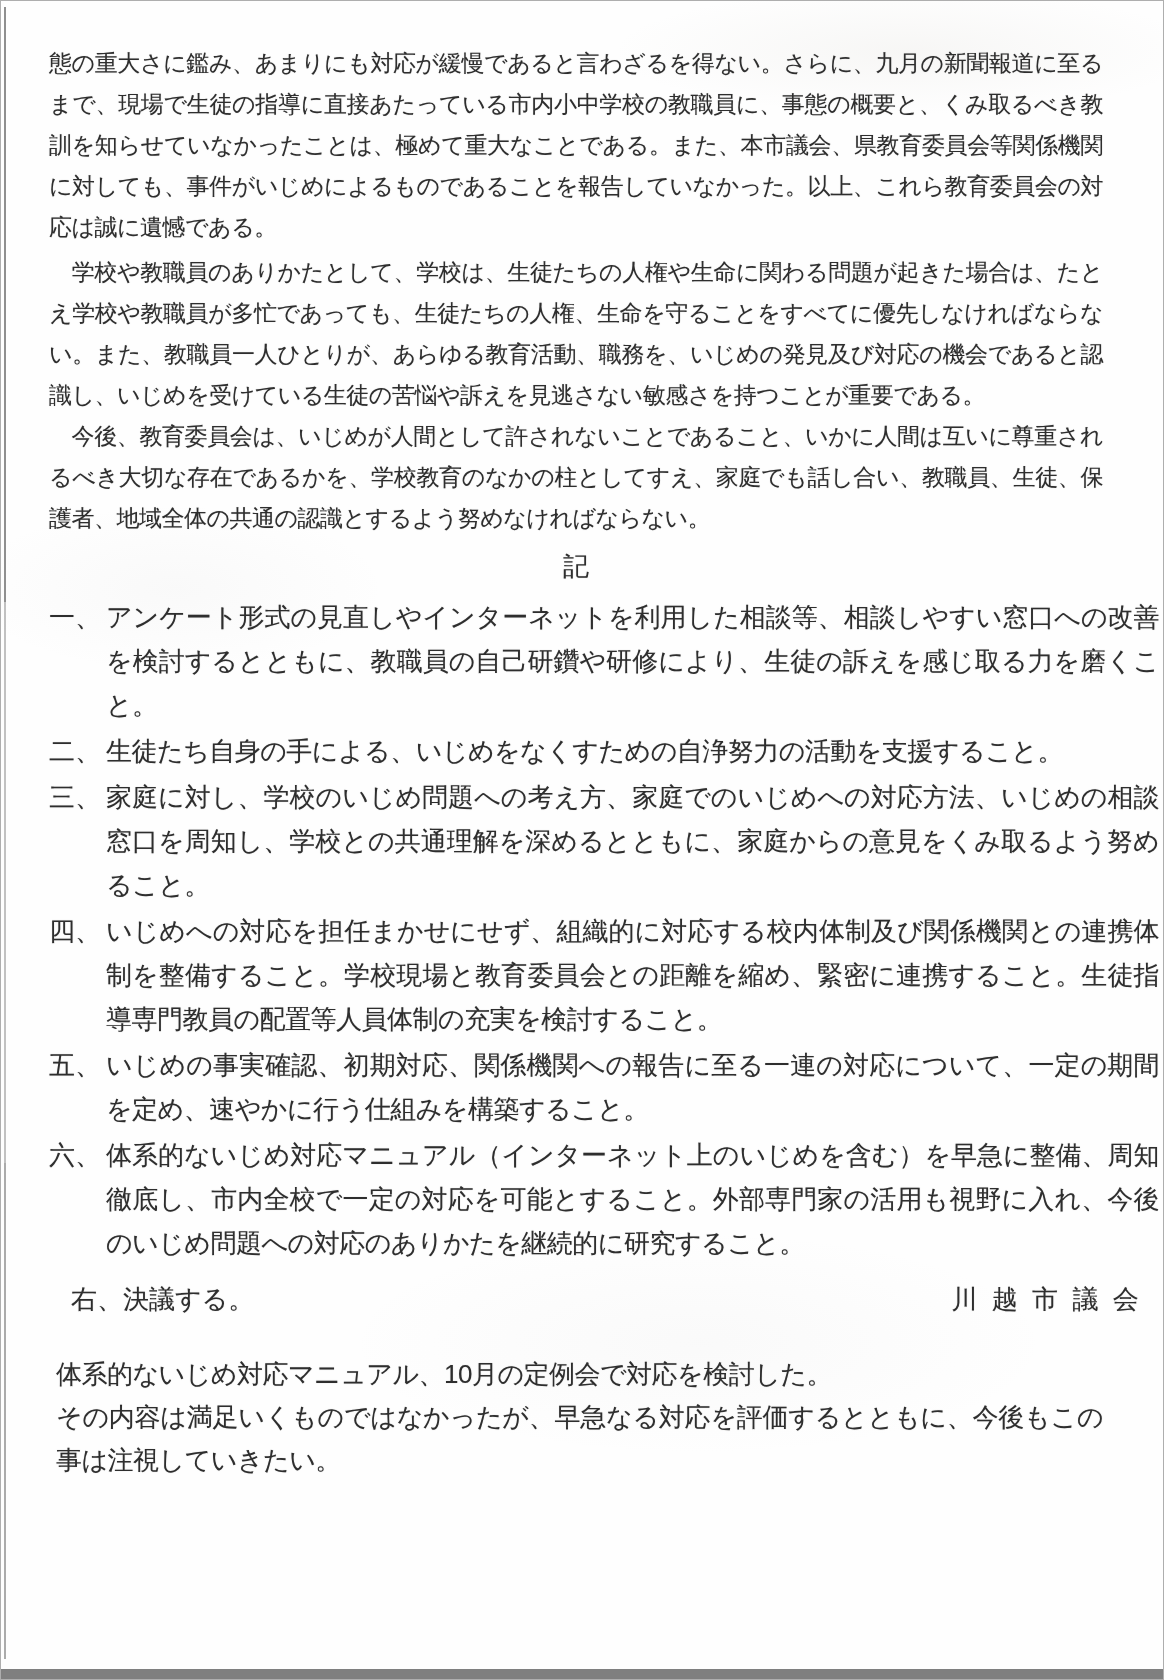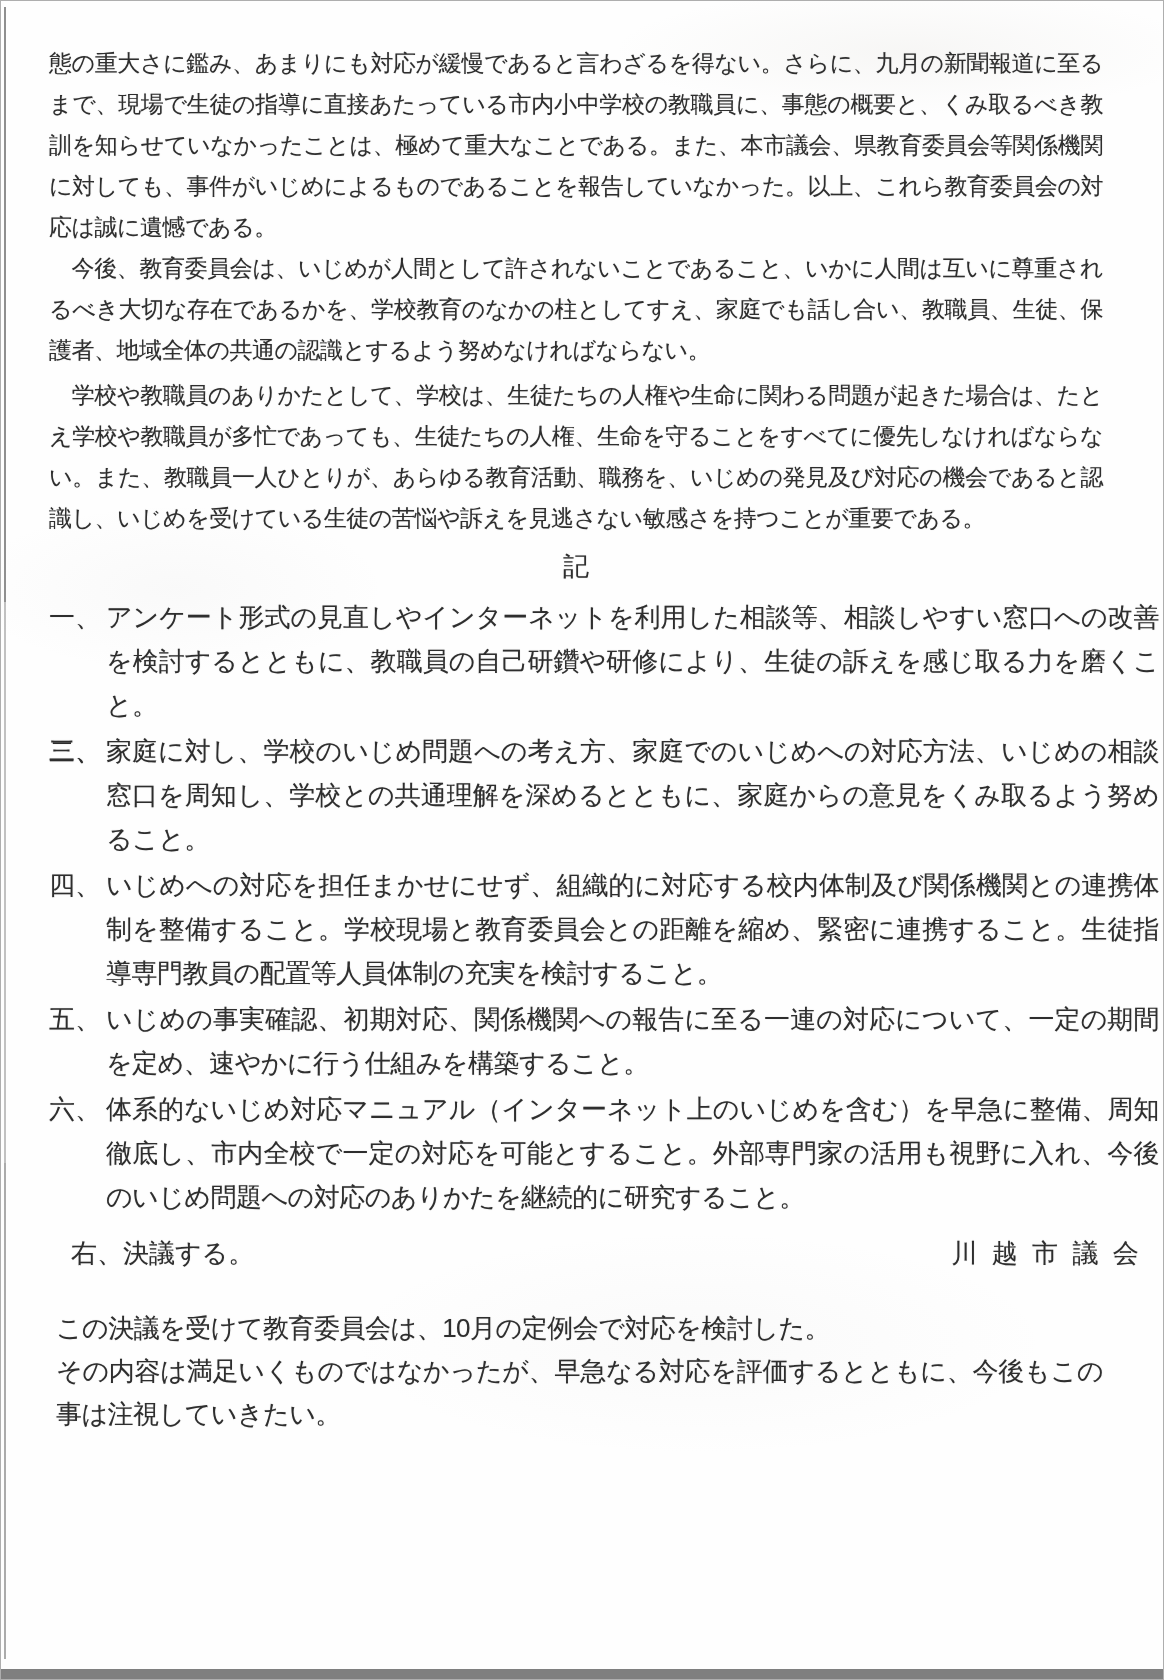--- a/index.html
+++ b/index.html
@@ -92,36 +92,37 @@
 <body>
 
 <div class="scan-page">
 
   <div class="scan-left-line"></div>
 
   <div class="content">
 
     <p class="body-par">態の重大さに鑑み、あまりにも対応が緩慢であると言わざるを得ない。さらに、九月の新聞報道に至るまで、現場で生徒の指導に直接あたっている市内小中学校の教職員に、事態の概要と、くみ取るべき教訓を知らせていなかったことは、極めて重大なことである。また、本市議会、県教育委員会等関係機関に対しても、事件がいじめによるものであることを報告していなかった。以上、これら教育委員会の対応は誠に遺憾である。</p>
 
+    <p class="body-par sp">　学校や教職員のありかたとして、学校は、生徒たちの人権や生命に関わる問題が起きた場合は、たとえ学校や教職員が多忙であっても、生徒たちの人権、生命を守ることをすべてに優先しなければならない。また、教職員一人ひとりが、あらゆる教育活動、職務を、いじめの発見及び対応の機会であると認識し、いじめを受けている生徒の苦悩や訴えを見逃さない敏感さを持つことが重要である。</p>
+
     <p class="body-par">　今後、教育委員会は、いじめが人間として許されないことであること、いかに人間は互いに尊重されるべき大切な存在であるかを、学校教育のなかの柱としてすえ、家庭でも話し合い、教職員、生徒、保護者、地域全体の共通の認識とするよう努めなければならない。</p>
-
-    <p class="body-par sp">　学校や教職員のありかたとして、学校は、生徒たちの人権や生命に関わる問題が起きた場合は、たとえ学校や教職員が多忙であっても、生徒たちの人権、生命を守ることをすべてに優先しなければならない。また、教職員一人ひとりが、あらゆる教育活動、職務を、いじめの発見及び対応の機会であると認識し、いじめを受けている生徒の苦悩や訴えを見逃さない敏感さを持つことが重要である。</p>
 
 
     <div class="ki-heading">記</div>
 
     <div class="doc-list">
 
       <div class="item">
         <span class="marker">一、</span>
         <span>アンケート形式の見直しやインターネットを利用した相談等、相談しやすい窓口への改善を検討するとともに、教職員の自己研鑽や研修により、生徒の訴えを感じ取る力を磨くこと。</span>
       </div>
 
       <div class="item">
         <span class="marker">二、</span>
+        <span>生徒たち自身の手による、いじめをなくすための自浄努力の活動を支援すること。</span>
       </div>
 
       <div class="item">
         <span class="marker">三、</span>
         <span>家庭に対し、学校のいじめ問題への考え方、家庭でのいじめへの対応方法、いじめの相談窓口を周知し、学校との共通理解を深めるとともに、家庭からの意見をくみ取るよう努めること。</span>
       </div>
 
       <div class="item">
         <span class="marker">四、</span>
         <span>いじめへの対応を担任まかせにせず、組織的に対応する校内体制及び関係機関との連携体制を整備すること。学校現場と教育委員会との距離を縮め、緊密に連携すること。生徒指導専門教員の配置等人員体制の充実を検討すること。</span>
@@ -138,21 +139,21 @@
       </div>
 
     </div>
 
     <div class="sig-row">
       <span class="sig-left">右、決議する。</span>
       <span class="sig-org">川越市議会</span>
     </div>
 
     <div class="afterword">
-      <p>この決議を受けて教育委員会は、10月の定例会で対応を検討した。</p>
+      <p>体系的ないじめ対応マニュアル、10月の定例会で対応を検討した。</p>
       <p>その内容は満足いくものではなかったが、早急なる対応を評価するとともに、今後もこの事は注視していきたい。</p>
     </div>
 
   </div>
 
   <div class="scan-bottom-bar"></div>
 
 </div>
 
 </body></html>

